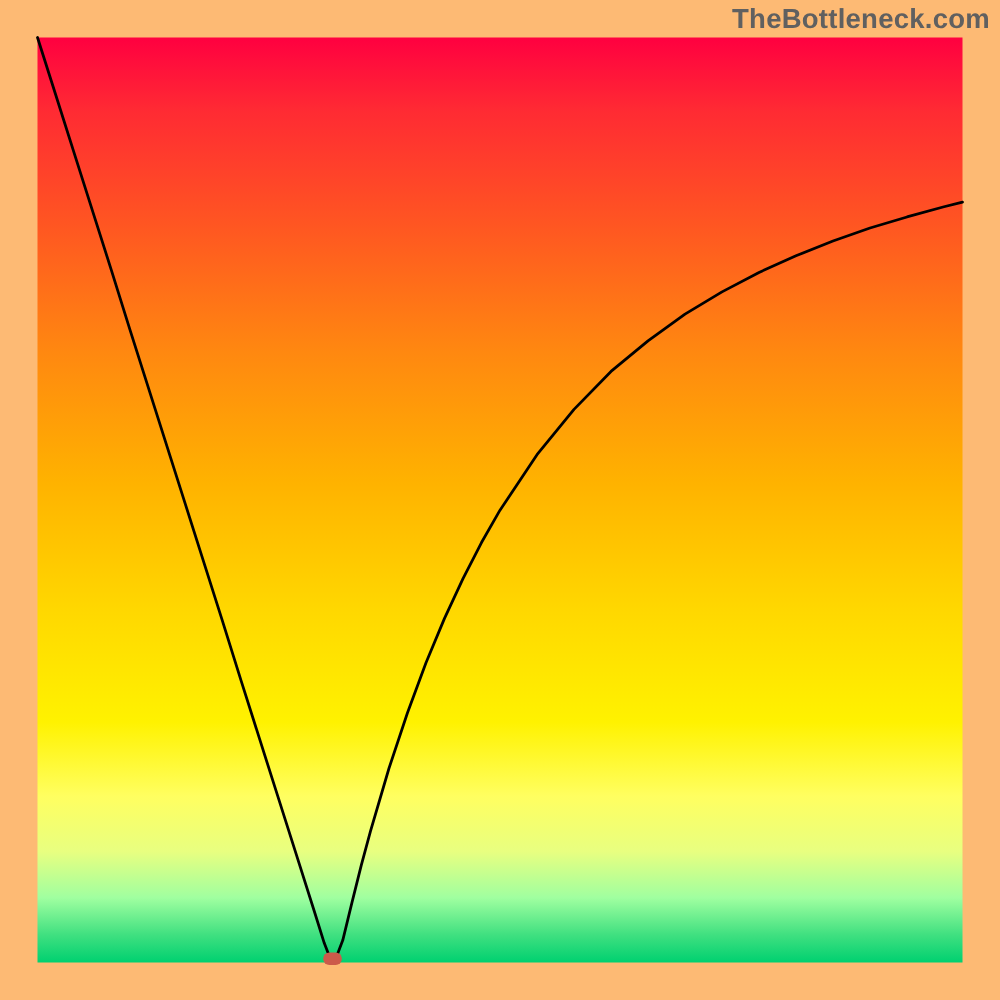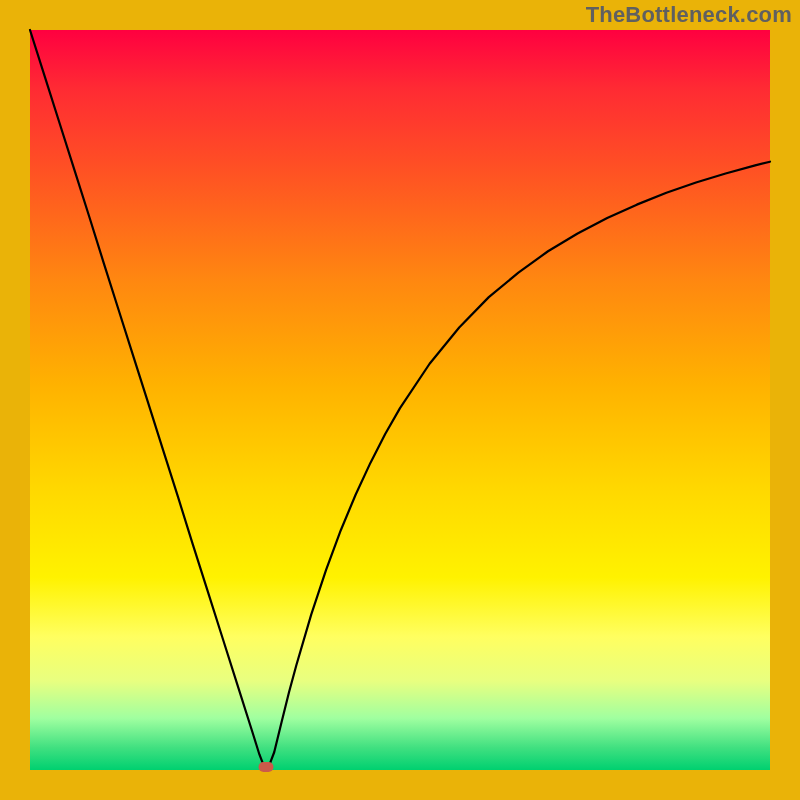--- a/index.html
+++ b/index.html
@@ -8,21 +8,21 @@
     width: 800px;
     height: 800px;
     overflow: hidden;
     background: #000;
     font-family: Arial, Helvetica, sans-serif;
   }
   .frame {
     position: relative;
     width: 800px;
     height: 800px;
-    background: #eab308;
+    background: #fdba74;
   }
   .watermark {
     position: absolute;
     top: 2px;
     right: 8px;
     color: #606060;
     font-size: 22px;
     font-weight: 600;
     letter-spacing: 0.2px;
     z-index: 10;

